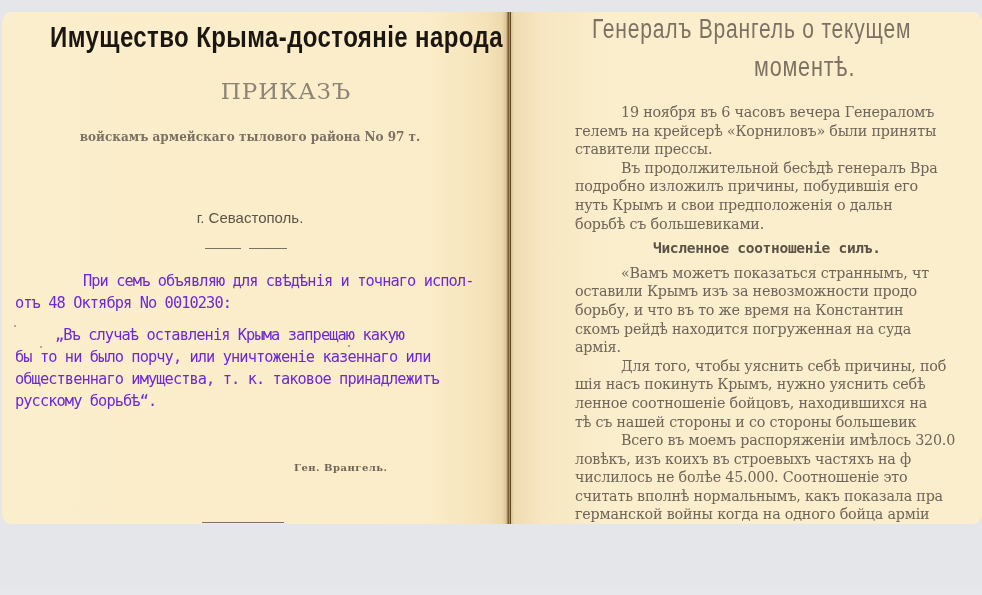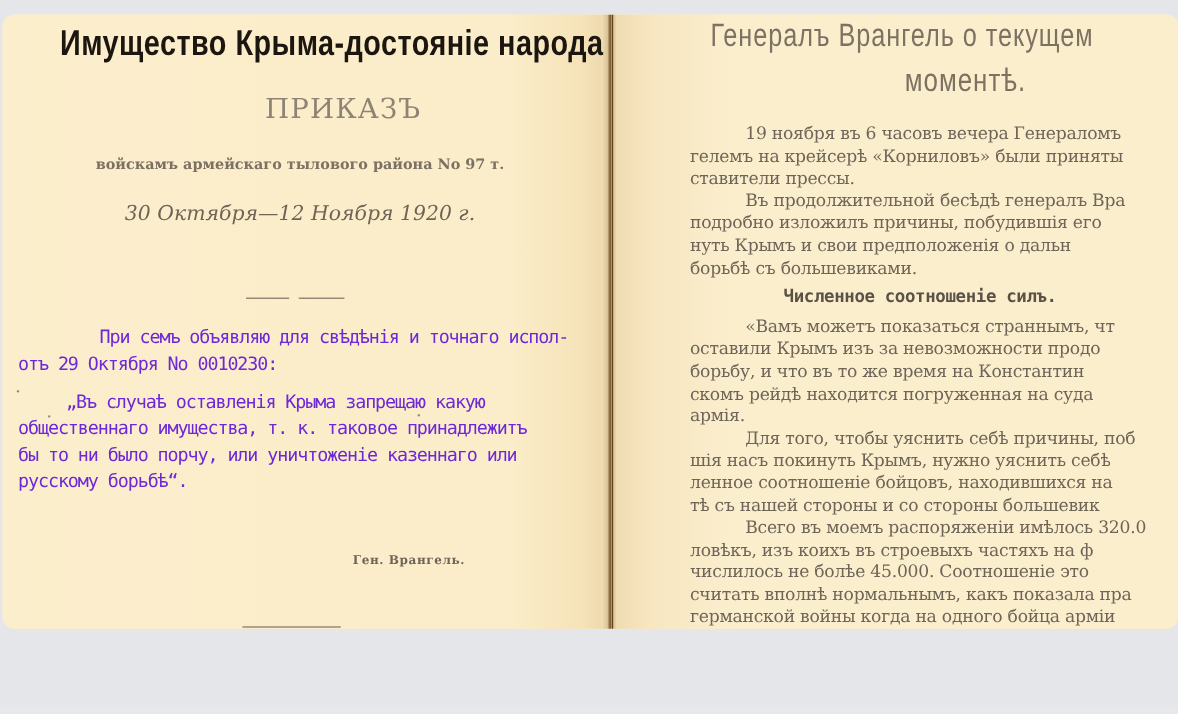--- a/index.html
+++ b/index.html
@@ -116,34 +116,34 @@
 
 <div class="scan">
   <div class="page-left"></div>
   <div class="page-right"></div>
   <div class="gutter"></div>
   <div class="gutter-line"></div>
 
   <div class="headline">Имущество Крыма-достояніе народа</div>
   <div class="prikaz">ПРИКАЗЪ</div>
   <div class="troops">войскамъ армейскаго тылового района No 97 т.</div>
-  <div class="dates">30 Октября—12 Ноября 1920 г.</div>
+  <div class="city">г. Севастополь.</div>
 
   <div class="rule" style="left:203px; top:236px; width:36px;"></div>
   <div class="rule" style="left:247px; top:236px; width:38px;"></div>
 
   <div class="body-left">
     <p>
       <span class="indent" style="display:block; padding-left:34px;">При семъ объявляю для свѣдѣнія и точнаго испол-</span>
-      <span style="display:block;">отъ 29 Октября No 0010230:</span>
+      <span style="display:block;">отъ 48 Октября No 0010230:</span>
     </p>
     <p class="quote">
       <span style="display:block; padding-left:40px;">„Въ случаѣ оставленія Крыма запрещаю какую</span>
+      <span style="display:block;">бы то ни было порчу, или уничтоженіе казеннаго или</span>
       <span style="display:block;">общественнаго имущества, т. к. таковое принадлежитъ</span>
-      <span style="display:block;">бы то ни было порчу, или уничтоженіе казеннаго или</span>
       <span style="display:block;">русскому борьбѣ“.</span>
     </p>
   </div>
 
   <div class="signature">Ген. Врангель.</div>
   <div class="rule" style="left:200px; top:510px; width:82px;"></div>
 
   <span class="speck" style="left:38px; top:334px;"></span>
   <span class="speck" style="left:346px; top:333px;"></span>
   <span class="speck" style="left:12px; top:313px;"></span>

